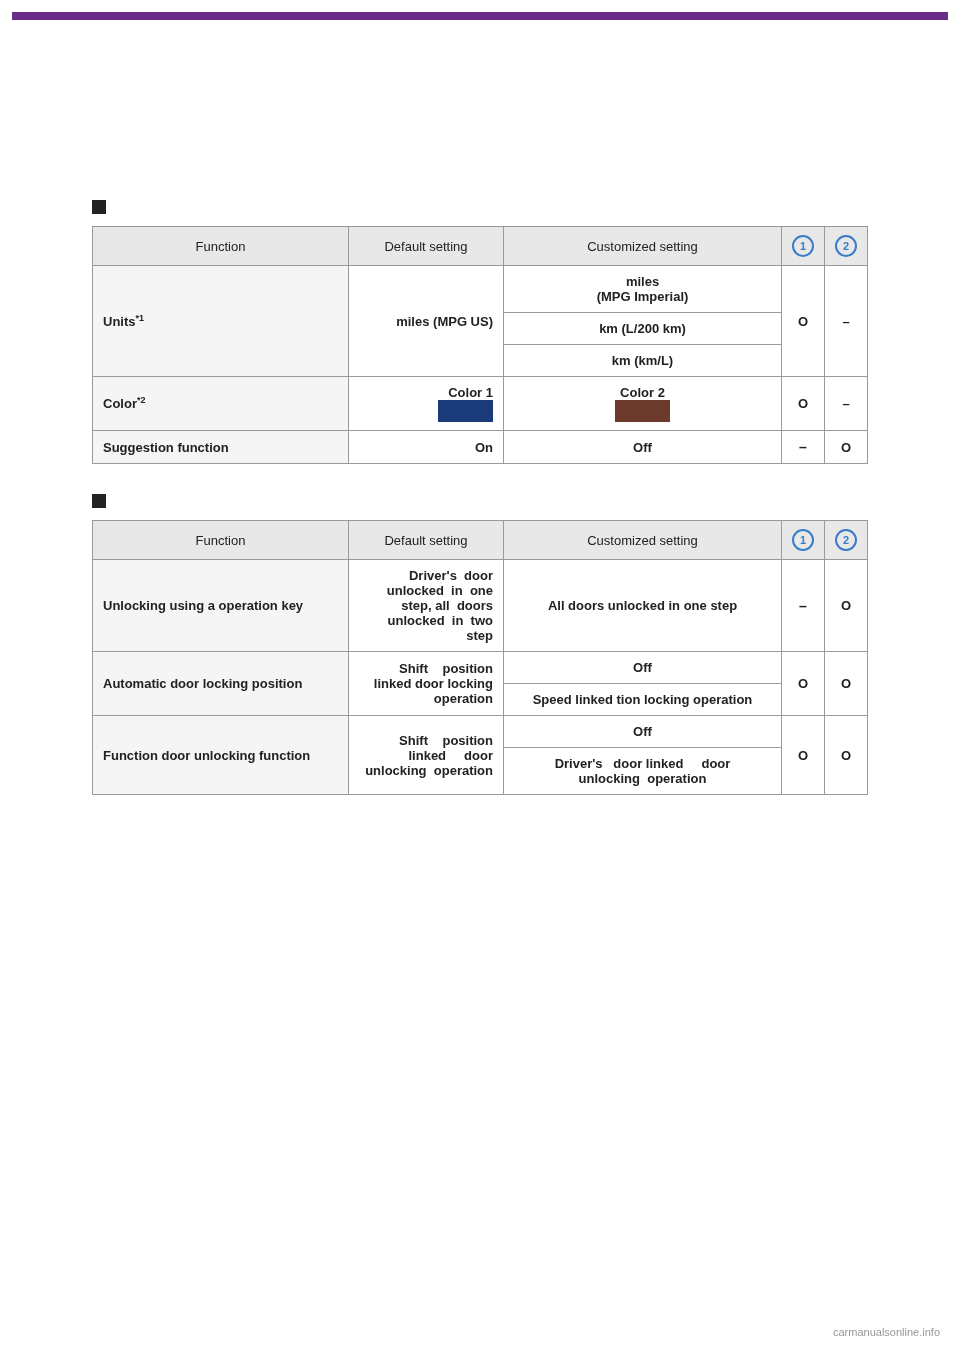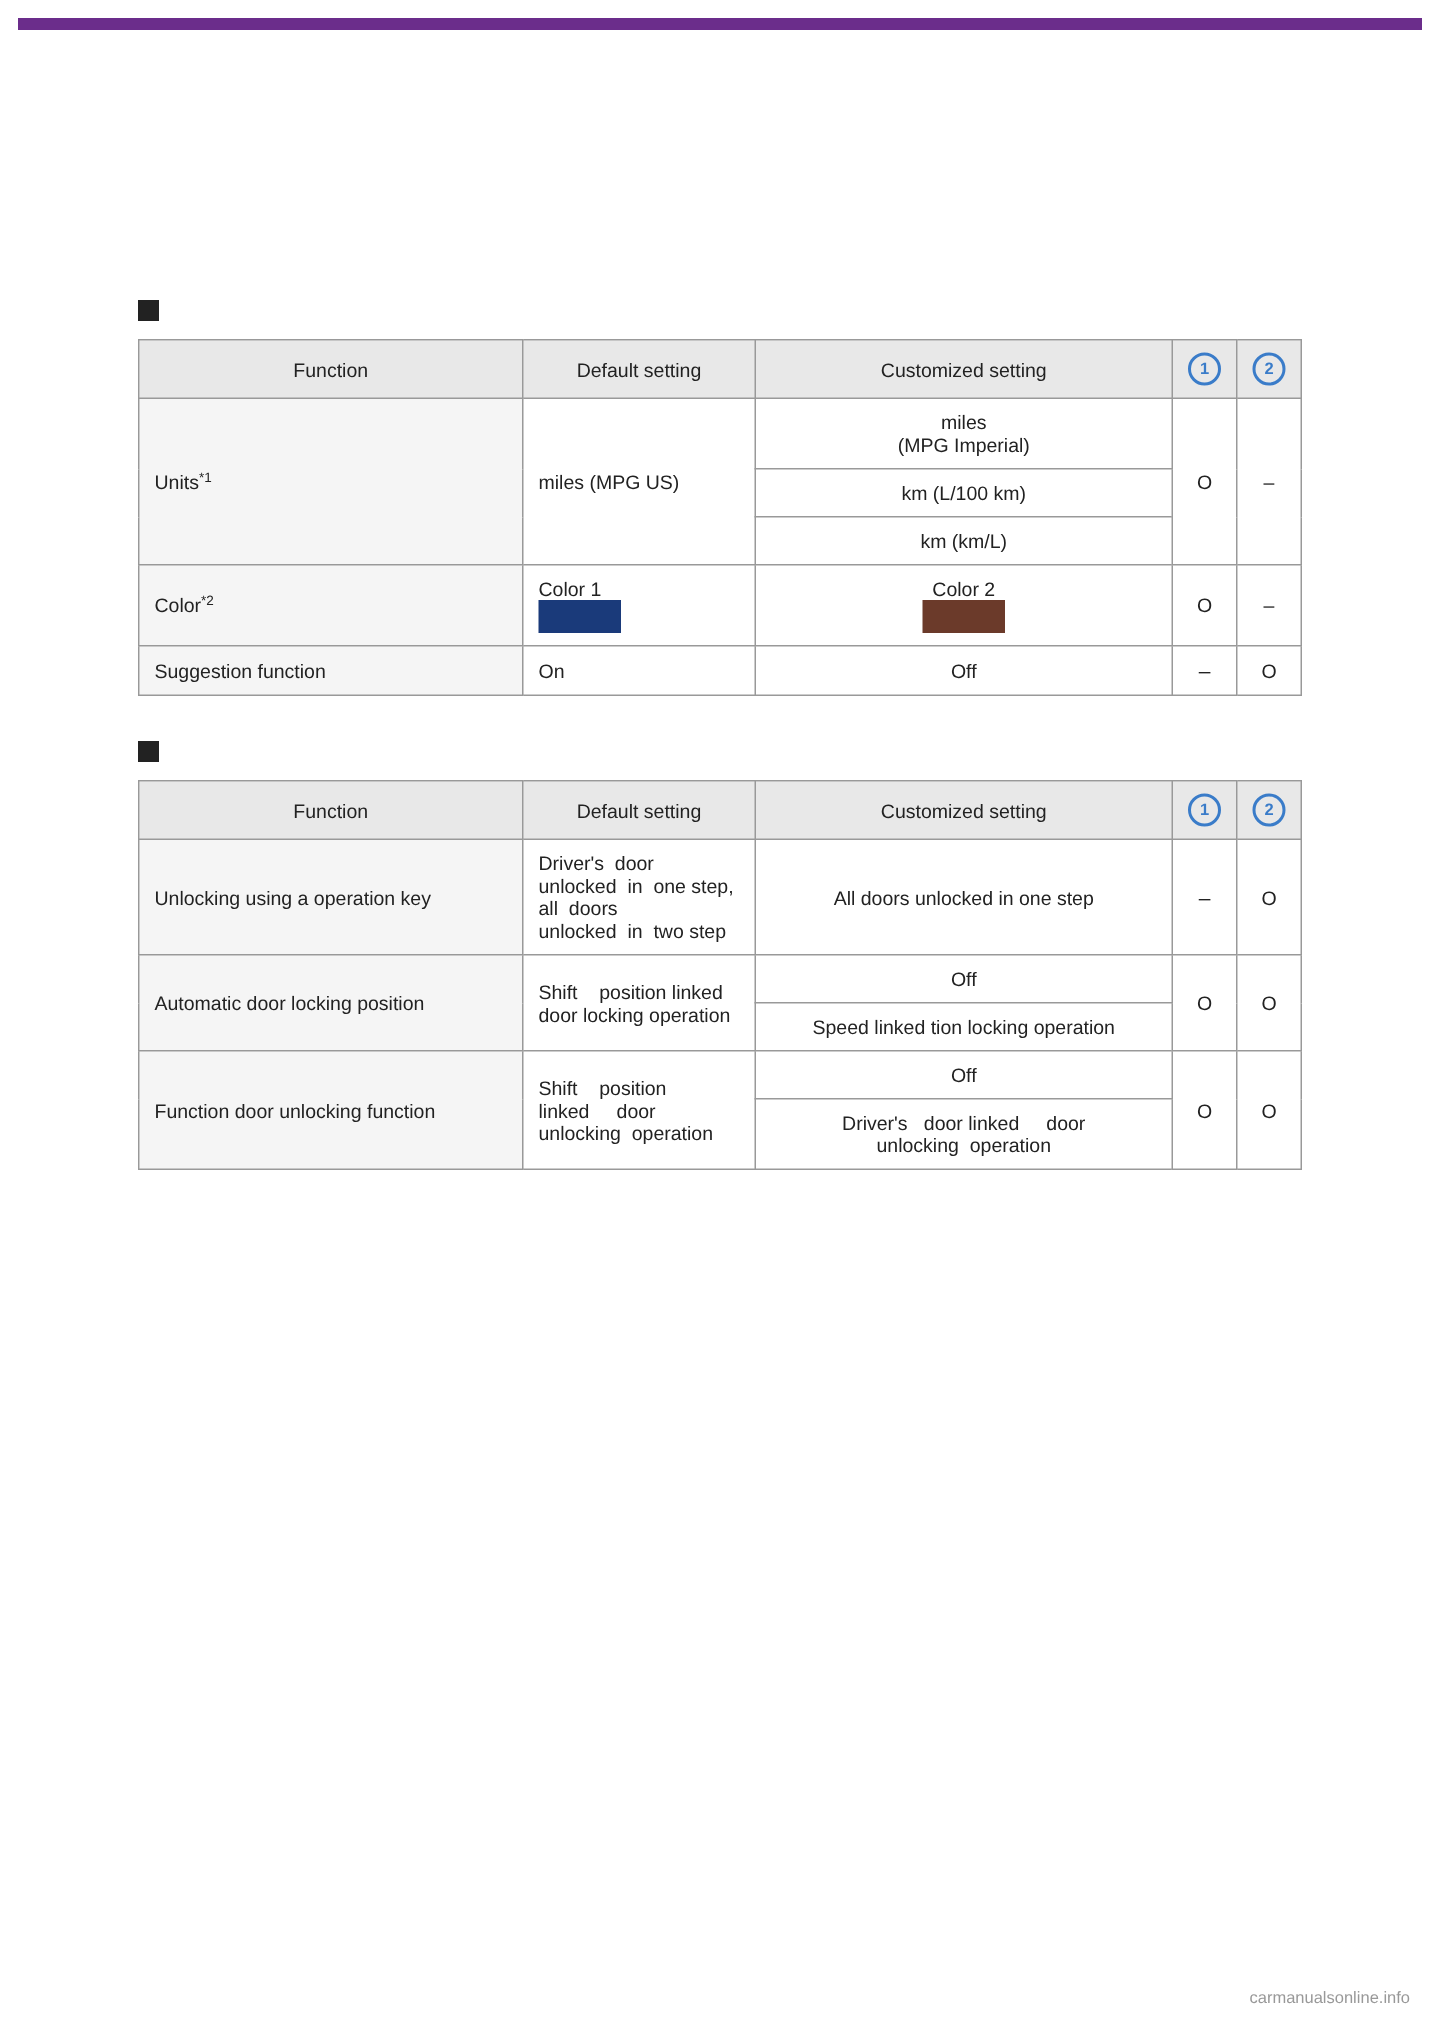--- a/index.html
+++ b/index.html
@@ -63,30 +63,31 @@
       border: 1px solid #999;
       padding: 8px 10px;
       font-weight: normal;
       text-align: center;
     }
 
     .settings-table td {
       border: 1px solid #999;
       padding: 8px 10px;
       vertical-align: middle;
+      font-weight: bold;
     }
 
     .settings-table td.function-col {
       width: 256px;
       background: #f5f5f5;
     }
 
     .settings-table td.default-col {
       width: 155px;
-      text-align: left;
+      text-align: right;
     }
 
     .settings-table td.customized-col {
       text-align: center;
     }
 
     .settings-table td.circle-col {
       width: 35px;
       text-align: center;
     }
@@ -181,21 +182,21 @@
       <tbody>
 
         <tr>
           <td class="function-col" rowspan="3">Units<sup>*1</sup></td>
           <td class="default-col" rowspan="3">miles (MPG US)</td>
           <td class="customized-col">miles<br>(MPG Imperial)</td>
           <td class="circle-col" rowspan="3">O</td>
           <td class="circle-col" rowspan="3">–</td>
         </tr>
         <tr class="sub-row">
-          <td class="customized-col">km (L/100 km)</td>
+          <td class="customized-col">km (L/200 km)</td>
         </tr>
         <tr class="sub-row">
           <td class="customized-col">km (km/L)</td>
         </tr>
 
         <tr>
           <td class="function-col">Color<sup>*2</sup></td>
           <td class="default-col">
             Color 1<br>
             <span class="color-swatch-blue"></span>

